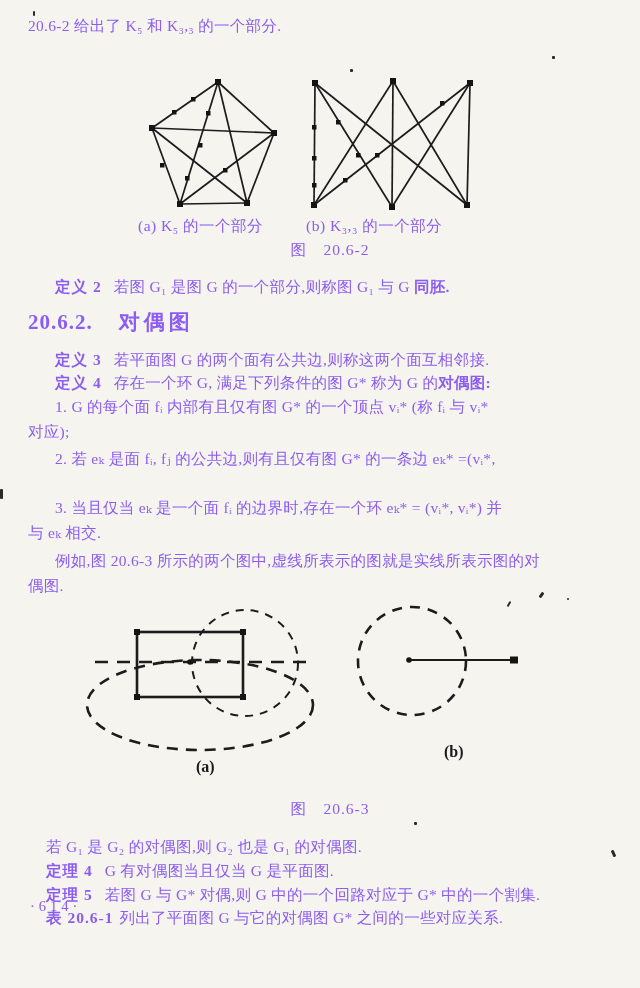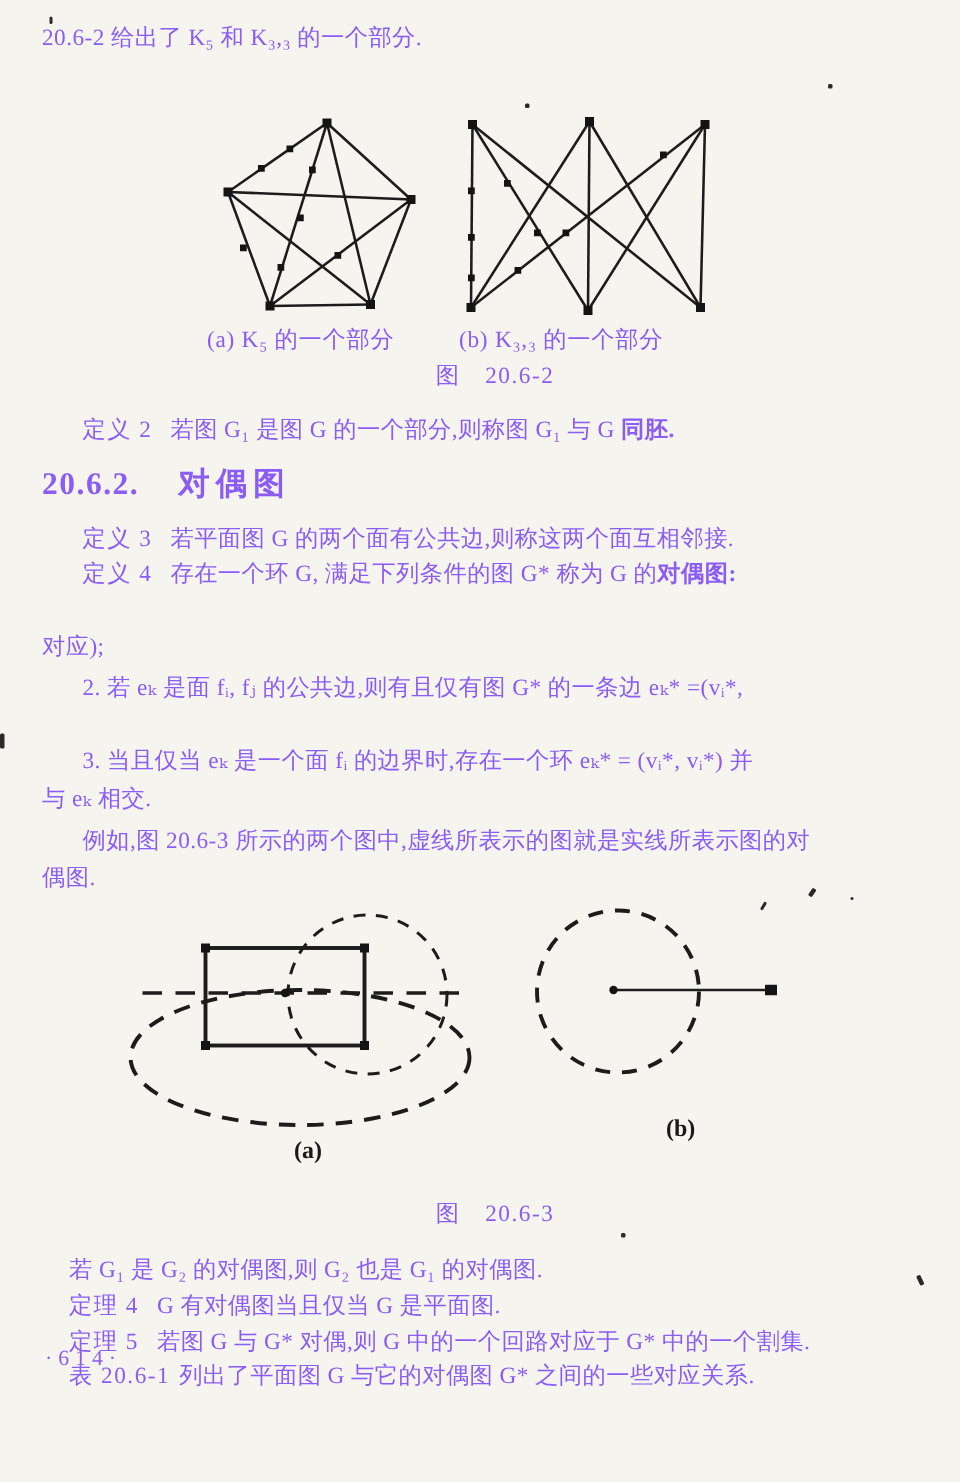--- a/index.html
+++ b/index.html
@@ -6,21 +6,21 @@
   html,body { margin:0; padding:0; background:#6f6f6f; }
   .page {
     position:relative; width:640px; height:988px; margin:0 auto;
     background:#f5f4ef; overflow:hidden;
     font-family:"Liberation Serif","DejaVu Serif","DejaVu Sans",serif;
     color:#8b5cf6;
   }
   .line { position:absolute; left:28px; width:588px; font-size:15.5px; line-height:21px; letter-spacing:.3px; }
   .ind  { padding-left:27px; }
   .ind2 { padding-left:18px; }
-  .lbl  { font-weight:normal; margin-right:12px; letter-spacing:1px; }
+  .lbl  { font-weight:bold; margin-right:12px; letter-spacing:1px; }
   .bold { font-weight:bold; }
   .heading { position:absolute; left:28px; font-size:21px; font-weight:bold; }
   .heading .num { letter-spacing:1px;text-align:center; }
   .heading .ttl { margin-left:26px; letter-spacing:4px; }
   .cap { position:absolute; font-size:15.5px; letter-spacing:.5px; }
   .figcap { position:absolute; left:0; width:602px; text-align:center; font-size:15.5px; letter-spacing:1px;margin-left:29px; }
   svg.fig { position:absolute; left:0; width:640px; }
   .graph-line { stroke:#1c1c1c; stroke-width:1.7; }
   .dashed { fill:none; stroke:#1c1c1c; }
   .pageno { position:absolute; left:30px; font-size:14.5px; letter-spacing:4px; }
@@ -106,20 +106,21 @@
     <span class="num">20.6.2.</span><span class="ttl">对偶图</span>
   </div>
 
   <div class="line ind" style="top:349px">
     <span class="lbl">定义 3</span><span>若平面图 G 的两个面有公共边,则称这两个面互相邻接.</span>
   </div>
   <div class="line ind" style="top:372px">
     <span class="lbl">定义 4</span><span>存在一个环 G, 满足下列条件的图 G* 称为 G 的</span><span class="bold">对偶图:</span>
   </div>
 
+  <div class="line ind" style="top:396px">1. G 的每个面 fᵢ 内部有且仅有图 G* 的一个顶点 vᵢ* (称 fᵢ 与 vᵢ*</div>
   <div class="line" style="top:421px">对应);</div>
   <div class="line ind" style="top:448px">2. 若 eₖ 是面 fᵢ, fⱼ 的公共边,则有且仅有图 G* 的一条边 eₖ* =(vᵢ*,</div>
   <div class="line ind" style="top:497px">3. 当且仅当 eₖ 是一个面 fᵢ 的边界时,存在一个环 eₖ* = (vᵢ*, vᵢ*) 并</div>
   <div class="line" style="top:522px">与 eₖ 相交.</div>
   <div class="line ind" style="top:550px">例如,图 20.6-3 所示的两个图中,虚线所表示的图就是实线所表示图的对</div>
   <div class="line" style="top:575px">偶图.</div>
 
   <svg class="fig" style="top:588px;height:200px" viewBox="0 588 640 200">
     <g>
       <ellipse class="dashed" cx="200" cy="705" rx="113" ry="45" stroke-width="2.6" stroke-dasharray="11 8"></ellipse>

